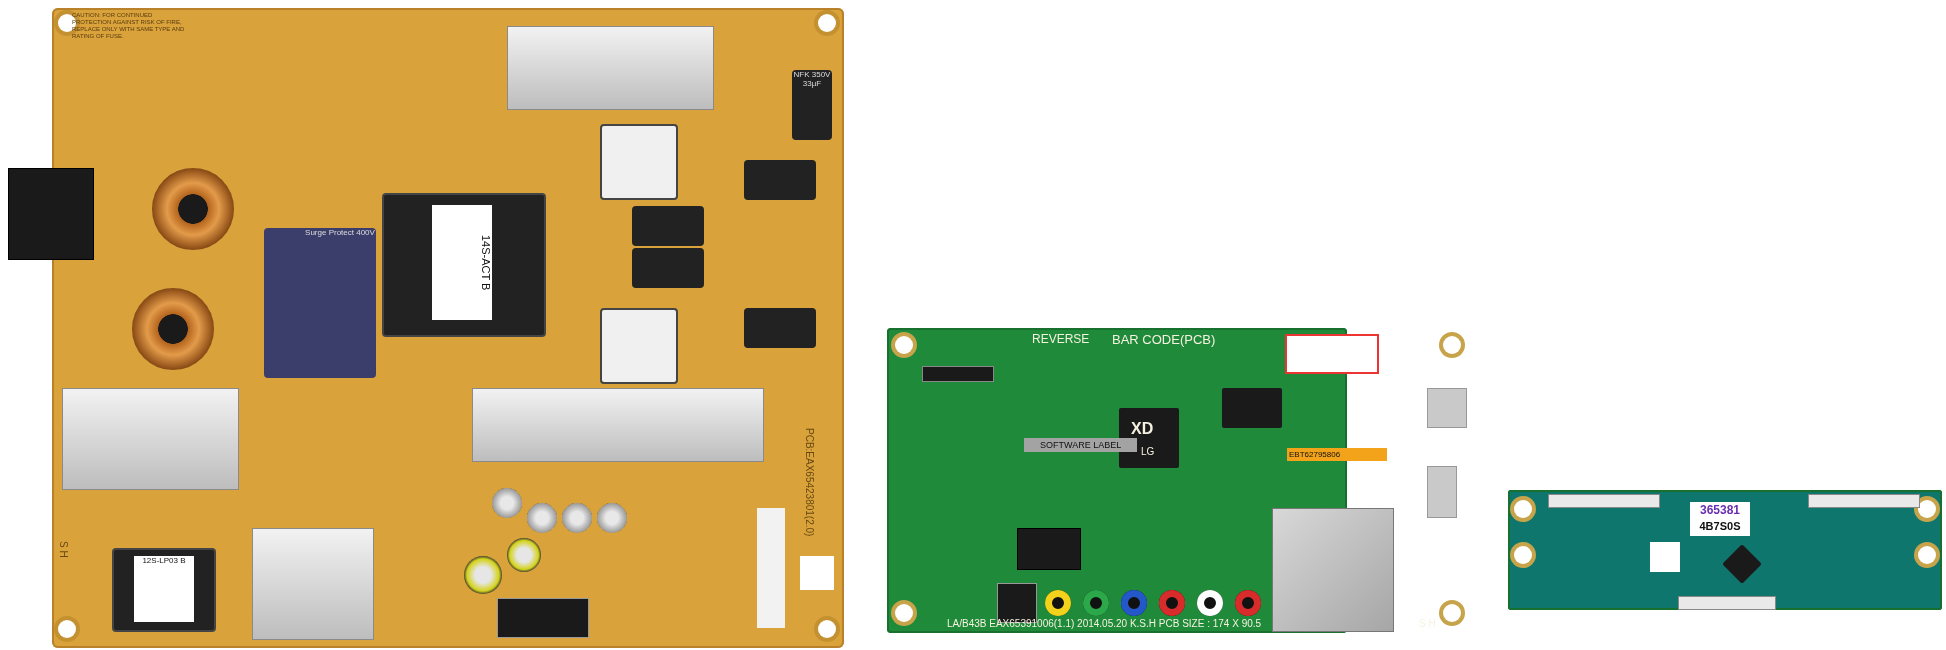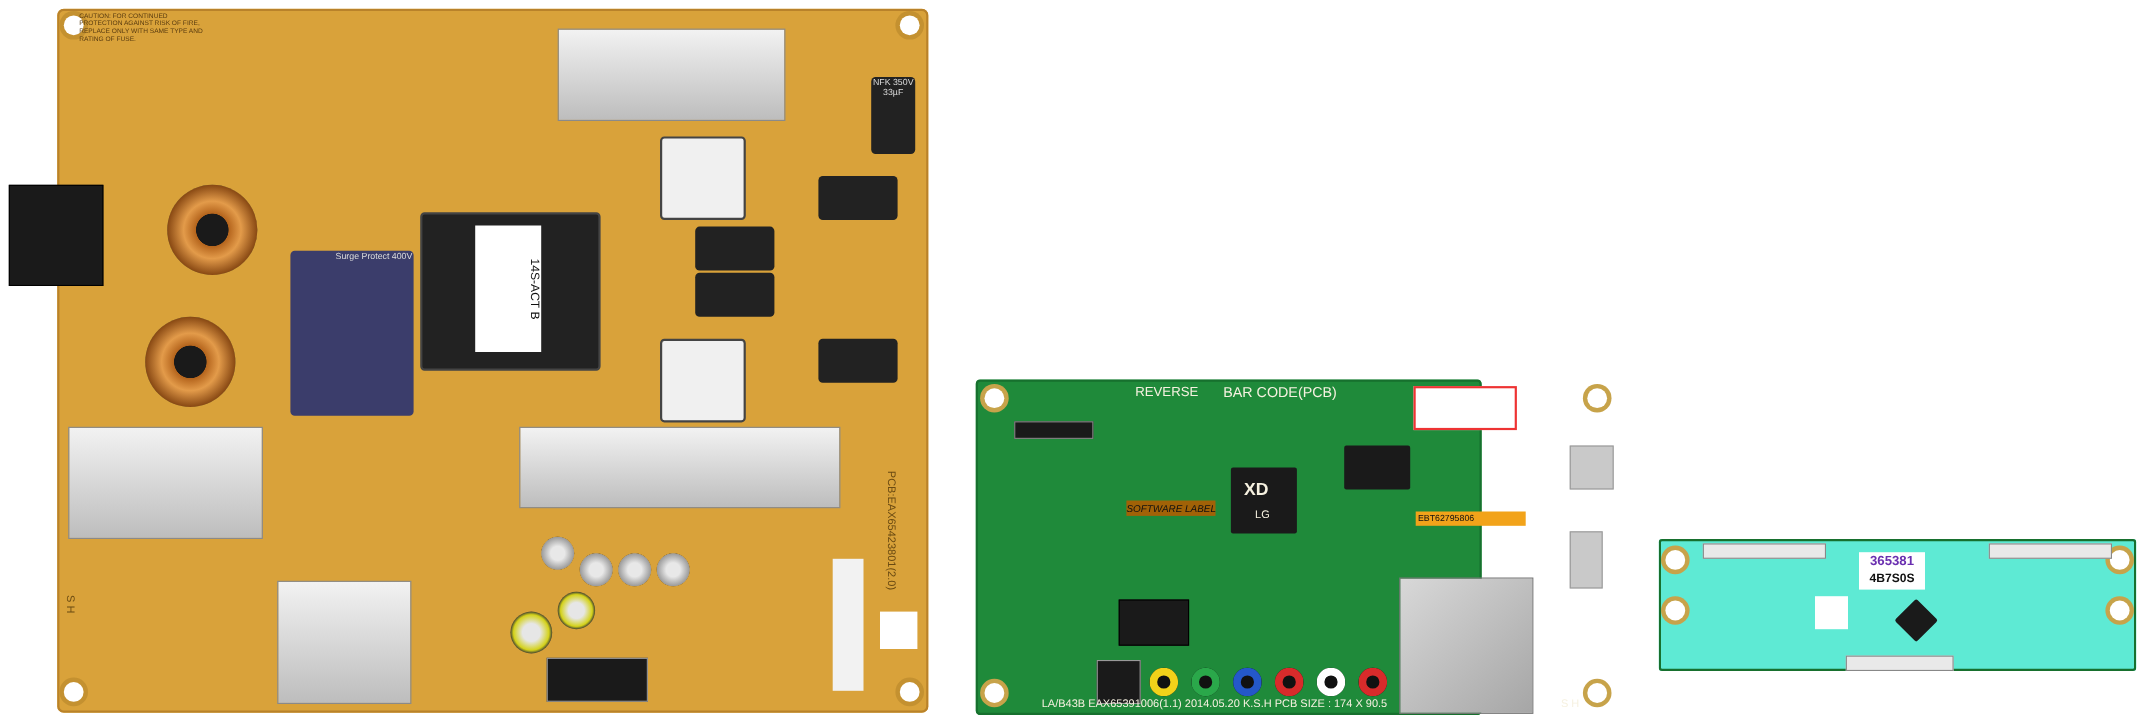--- a/index.html
+++ b/index.html
@@ -1,35 +1,35 @@
 <!DOCTYPE html>
 <html><head>
 <meta charset="utf-8">
 <style>
   html, body { margin: 0; padding: 0; background: #ffffff; }
   body { width: 1946px; height: 650px; position: relative; overflow: hidden; font-family: "Liberation Sans", sans-serif; }
   .board { position: absolute; }
   .psu { left: 52px; top: 8px; width: 792px; height: 640px; background: #d9a23a; border-radius: 6px; box-shadow: inset 0 0 0 2px #b9822a; }
-  .main { left: 887px; top: 345px; width: 460px; height: 305px; background: #1f8a3a; border-radius: 4px; box-shadow: inset 0 0 0 2px #17702e; }
-  .tcon { left: 1508px; top: 490px; width: 434px; height: 120px; background: #5eead4; border-radius: 3px; box-shadow: inset 0 0 0 2px #17702e; }
+  .main { left: 887px; top: 328px; width: 460px; height: 305px; background: #1f8a3a; border-radius: 4px; box-shadow: inset 0 0 0 2px #17702e; }
+  .tcon { left: 1508px; top: 490px; width: 434px; height: 120px; background: #0f766e; border-radius: 3px; box-shadow: inset 0 0 0 2px #17702e; }
   .silk { position: absolute; color: #f6f1e0; font-size: 11px; white-space: nowrap; }
   .silk-dark { color: #5a3c10; }
   .hole { position: absolute; width: 18px; height: 18px; border-radius: 50%; background: #fff; box-shadow: 0 0 0 4px #c49130; }
   .hole.g { box-shadow: 0 0 0 4px #c7a34a; }
   .heatsink { position: absolute; background: linear-gradient(#f2f2f2, #bdbdbd); border: 1px solid #8a8a8a; }
   .coil { position: absolute; border-radius: 50%; background: radial-gradient(circle, #1a1a1a 25%, #b5651d 26%, #e39b4a 45%, #8a4a14 70%, #222 72%); }
   .cap { position: absolute; border-radius: 50%; background: radial-gradient(circle, #e8e8e8 30%, #9a9a9a 70%, #333 72%); }
   .ecap { position: absolute; background: #222; border-radius: 4px; color: #ddd; font-size: 8px; text-align: center; }
   .transformer { position: absolute; background: #222; border: 2px solid #444; border-radius: 4px; }
   .label-white { position: absolute; background: #fff; color: #111; font-size: 10px; text-align: center; }
   .chip { position: absolute; background: #1a1a1a; border-radius: 2px; }
   .conn { position: absolute; background: #f1ede0; border: 1px solid #999; }
   .rca { position: absolute; width: 26px; height: 26px; border-radius: 50%; box-shadow: inset 0 0 0 7px currentColor; background: #111; }
   .tuner { position: absolute; background: linear-gradient(135deg, #d8d8d8, #a6a6a6); border: 1px solid #777; }
-  .arrow-label { position: absolute; background: #a16207; color: #111; font-size: 9px; padding: 2px 0; font-style: italic; }
+  .arrow-label { position: absolute; background: #a3a3a3; color: #111; font-size: 9px; padding: 2px 16px; }
   .yellow-sticker { position: absolute; background: #f2a31a; color: #111; font-size: 8px; padding: 2px; }
   .red-sticker { position: absolute; background: #fff; border: 2px solid #e33; color: #e33; font-size: 8px; }
   .purple-label { position: absolute; background: #fff; color: #6a2fb0; font-size: 12px; font-weight: bold; }
   .flex-conn { position: absolute; background: #e9e9e9; border: 1px solid #888; }
 </style>
 </head>
 <body>
 
 <div class="board psu">
   <div class="hole" style="left:6px;top:6px;"></div>
@@ -69,20 +69,25 @@
   <div class="ecap" style="left:580px;top:240px;width:72px;height:40px;"></div>
   <div class="ecap" style="left:692px;top:300px;width:72px;height:40px;"></div>
 
   <div class="cap" style="left:440px;top:480px;width:30px;height:30px;"></div>
   <div class="cap" style="left:475px;top:495px;width:30px;height:30px;"></div>
   <div class="cap" style="left:510px;top:495px;width:30px;height:30px;"></div>
   <div class="cap" style="left:545px;top:495px;width:30px;height:30px;"></div>
   <div class="cap" style="left:412px;top:548px;width:38px;height:38px;background:radial-gradient(circle,#e6e6e6 30%,#d4d21a 60%,#333 72%);"></div>
   <div class="cap" style="left:455px;top:530px;width:34px;height:34px;background:radial-gradient(circle,#e6e6e6 30%,#d4d21a 60%,#333 72%);"></div>
 
+  <div class="transformer" style="left:60px;top:540px;width:100px;height:80px;">
+    <div class="label-white" style="left:20px;top:6px;width:60px;height:66px;font-size:8px;">
+      <span>12S-LP03 B</span>
+    </div>
+  </div>
 
   <div class="heatsink" style="left:200px;top:520px;width:120px;height:110px;"></div>
 
   <div class="conn" style="left:445px;top:590px;width:90px;height:38px;background:#1a1a1a;"></div>
 
   <div class="silk" style="left:752px;top:420px;writing-mode:vertical-rl;color:#6a4a12;font-size:10px;">PCB:EAX65423801(2.0)</div>
   <div class="silk" style="left:6px;top:533px;color:#6a4a12;font-size:10px;writing-mode:vertical-rl;">S H</div>
 
   <div class="label-white" style="left:705px;top:500px;width:28px;height:120px;background:#f2f2f2;"></div>
   <div class="label-white" style="left:748px;top:548px;width:34px;height:34px;"></div>

